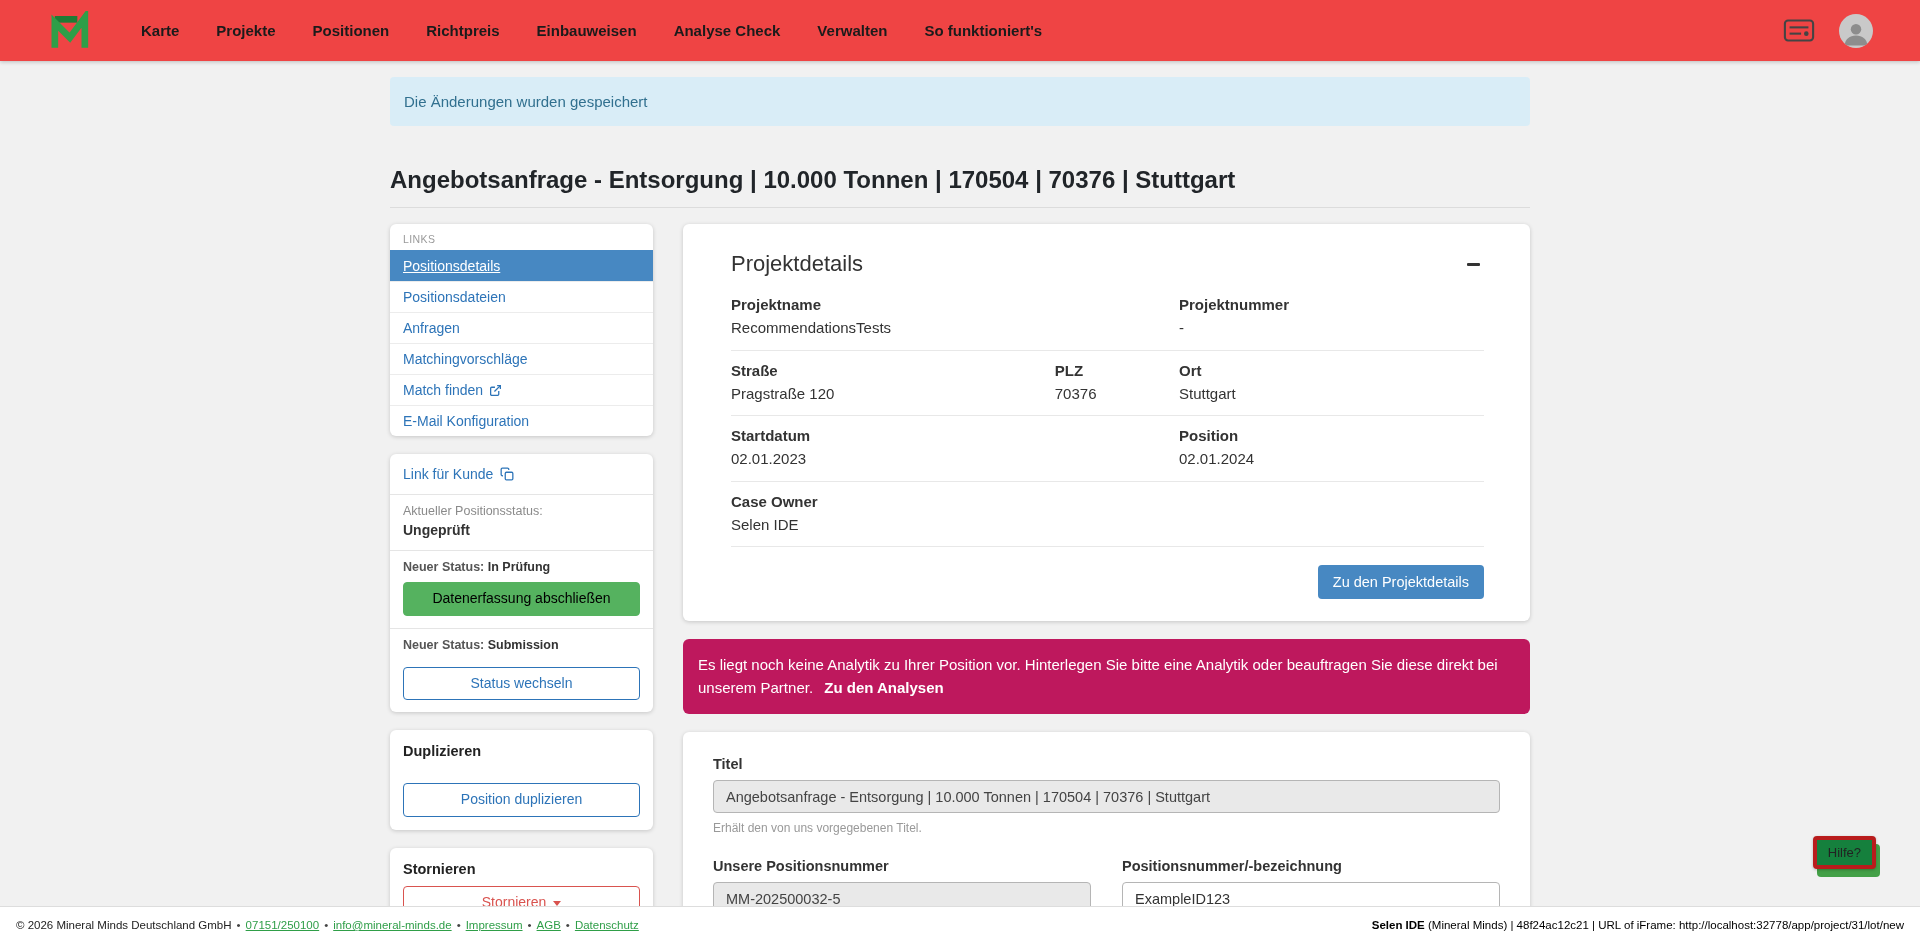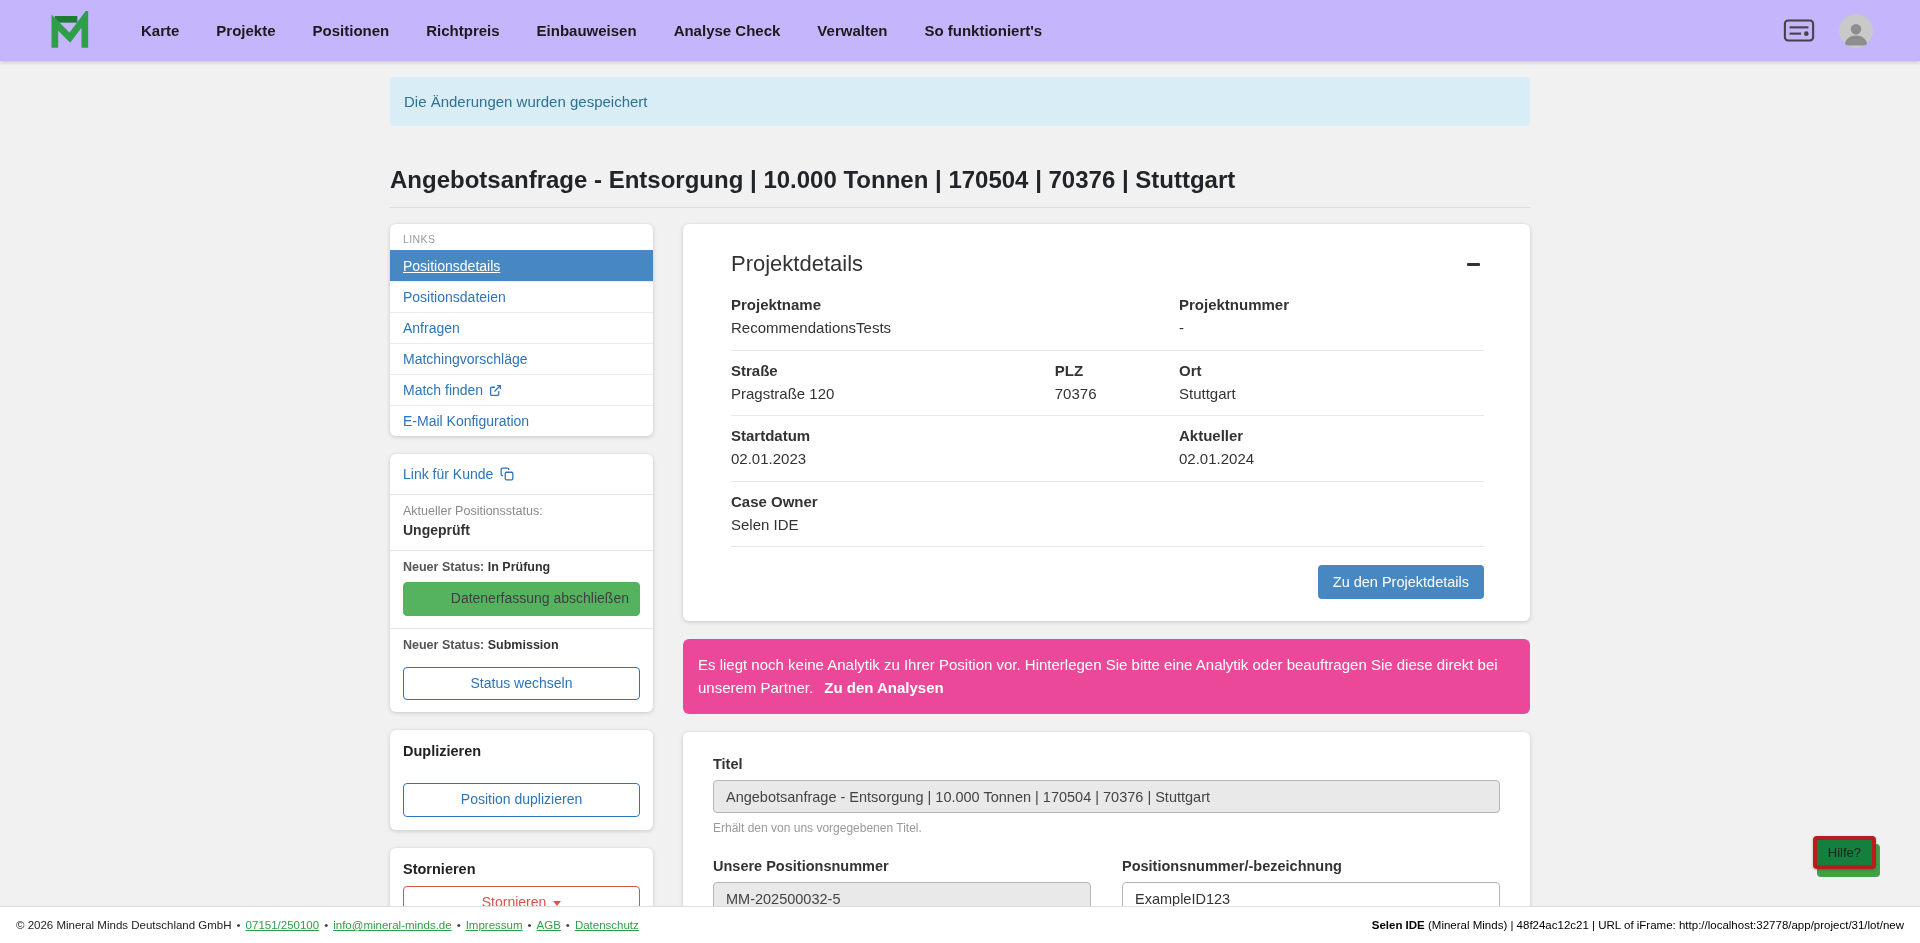--- a/index.html
+++ b/index.html
@@ -3,21 +3,21 @@
 <meta charset="utf-8">
 <style>
   * { margin:0; padding:0; box-sizing:border-box; }
   html,body { width:1920px; height:943px; overflow:hidden; }
   body {
     font-family:"Liberation Sans","DejaVu Sans",sans-serif;
     background:#f1f1f1; color:#333; position:relative;
   }
   
   .topnav {
-    height:61px; background:#c4b5fd; display:flex; align-items:center;
+    height:61px; background:#ef4444; display:flex; align-items:center;
     padding:0 47px 0 49px; box-shadow:0 1px 4px rgba(0,0,0,.22);
     position:relative; z-index:20;
   }
   .logo { width:40px; height:40px; margin-right:52px; cursor:pointer; flex:none; }
   .nav-items { display:flex; gap:37px; align-items:center; }
   .nav-item { font-size:15px; font-weight:600; color:#1b1b1b; text-decoration:none; cursor:pointer; white-space:nowrap; }
   .nav-right { margin-left:auto; display:flex; align-items:center; gap:24px; }
   .hw-icon { cursor:pointer; display:flex; align-items:center; }
   .avatar {
     width:34px; height:34px; border-radius:50%; background:#c9c9c9;
@@ -57,21 +57,21 @@
   .divider { height:1px; background:#e5e5e5; }
   .status-block { padding:9px 13px 12px; }
   .muted { font-size:12.5px; color:#8a8a8a; }
   .status-line { font-size:12.5px; color:#555; margin-bottom:8px;font-weight:bold; }
   .status-line b { color:#333; }
   .status-strong { font-size:14px; font-weight:bold; color:#333; margin-top:4px; }
   .btn {
     display:block; width:100%; border-radius:4px; font-size:14px; padding:6px 10px;
     text-align:center; font-family:inherit; cursor:pointer; line-height:1.4;
   }
-  .btn-green { background:#55b25f; color:#404040; border:1px solid #55b25f;text-align:right; }
+  .btn-green { background:#55b25f; color:#000000; border:1px solid #55b25f; }
   .btn-outline-blue { background:#fff; color:#2d74b8; border:1px solid #2d74b8;margin-top:15px; }
   .btn-outline-red {
     background:#fff; color:#d9534f; border:1px solid #d9534f;
     display:flex; align-items:center; justify-content:center; gap:7px;
   }
   .caret {
     width:0; height:0; border-left:4px solid transparent; border-right:4px solid transparent;
     border-top:5px solid currentColor; display:inline-block; position:relative; top:1px;
   }
   .card-heading { padding:13px 13px 9px; font-weight:bold; font-size:14.5px; color:#222; }
@@ -86,21 +86,21 @@
   .col-a { width:43%; } .col-b { width:16.5%; } .col-c { flex:1; }
   .flabel { font-size:15px; font-weight:bold; color:#333; margin-bottom:3px; line-height:1.35; }
   .fval { font-size:15px; color:#333; line-height:1.35; }
   .detail-actions { display:flex; justify-content:flex-end; margin-top:18px; }
   .btn-blue {
     background:#4788c2; color:#fff; border:none; border-radius:4px;
     padding:9px 15px; font-size:14.5px; font-family:inherit; cursor:pointer;
   }
   
   .banner {
-    background:#ec4899; border-radius:6px; padding:15px; color:#fff;
+    background:#be185d; border-radius:6px; padding:15px; color:#fff;
     font-size:15px; line-height:1.5; margin-top:14px;
   }
   .banner-link { color:#fff; font-weight:bold; margin-left:7px; text-decoration:none; cursor:pointer; }
   
   .form-card { padding:24px 30px; margin-top:18px; }
   .form-group label { display:block; font-size:14.5px; font-weight:bold; color:#333; margin-bottom:8px; }
   .form-group input {
     width:100%; height:33px; border:1px solid #b5b5b5; border-radius:4px;
     padding:0 12px; font-size:14.5px; font-family:inherit; color:#333; background:#fff;
   }
@@ -288,21 +288,21 @@
           </div>
         </div>
 
         <div class="drow">
           <div class="col-a">
             <div class="flabel">Startdatum</div>
             <div class="fval">02.01.2023</div>
           </div>
           <div class="col-b"></div>
           <div class="col-c">
-            <div class="flabel">Aktueller</div>
+            <div class="flabel">Position</div>
             <div class="fval">02.01.2024</div>
           </div>
         </div>
 
         <div class="drow">
           <div class="col-a">
             <div class="flabel">Case Owner</div>
             <div class="fval">Selen IDE</div>
           </div>
         </div>

